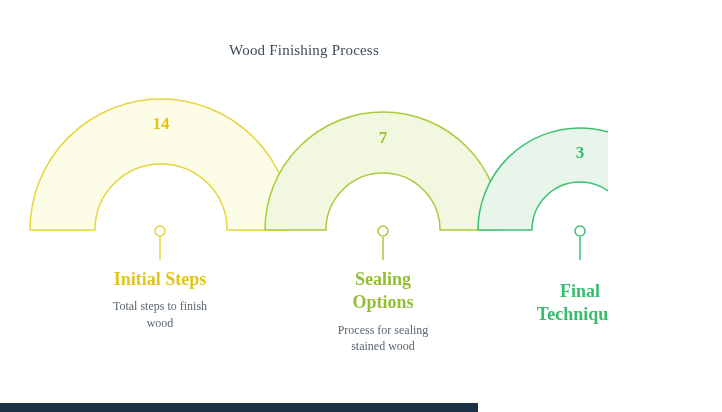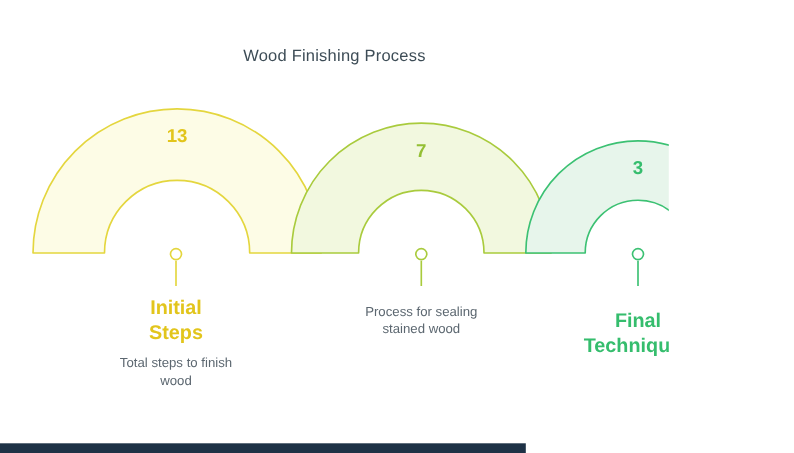--- a/index.html
+++ b/index.html
@@ -7,20 +7,21 @@
     padding: 0;
     background: #ffffff;
     font-family: "Liberation Sans", sans-serif;
   }
   .canvas {
     position: relative;
     width: 608px;
     height: 412px;
     background: #ffffff;
     overflow: hidden;
+    font-family: Liberation Serif, serif;
   }
   .title {
     position: absolute;
     top: 42px;
     left: 0;
     width: 100%;
     text-align: center;
     font-size: 15px;
     font-weight: 500;
     letter-spacing: .2px;
@@ -108,29 +109,30 @@
     <g>
       <circle cx="383" cy="231" r="5" fill="#ffffff" stroke="var(--step2-stroke, #a9cb3d)" stroke-width="1.5"></circle>
       <line x1="383" y1="237" x2="383" y2="260" stroke="var(--step2-stroke, #a9cb3d)" stroke-width="1.5"></line>
     </g>
     <g>
       <circle cx="580" cy="231" r="5" fill="#ffffff" stroke="var(--step3-stroke, #3cc173)" stroke-width="1.5"></circle>
       <line x1="580" y1="237" x2="580" y2="260" stroke="var(--step3-stroke, #3cc173)" stroke-width="1.5"></line>
     </g>
   </svg>
 
-  <div class="num num1">13</div>
+  <div class="num num1">14</div>
   <div class="num num2">7</div>
   <div class="num num3">3</div>
 
   <div class="col col1">
     <div class="step-label">Initial Steps</div>
     <div class="step-desc">Total steps to finish wood</div>
   </div>
   <div class="col col2">
+    <div class="step-label">Sealing Options</div>
     <div class="step-desc">Process for sealing stained wood</div>
   </div>
   <div class="col col3">
     <div class="step-label">Final Techniques</div>
   </div>
 
   <div class="bottom-bar"></div>
 
 </div>
 

